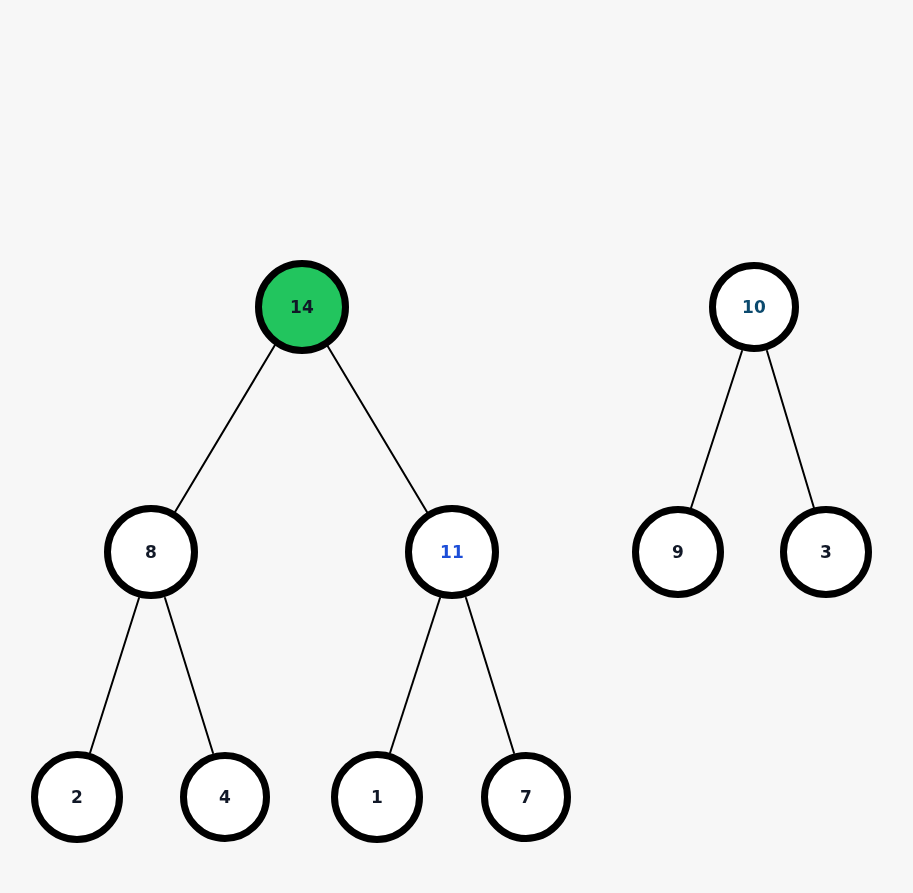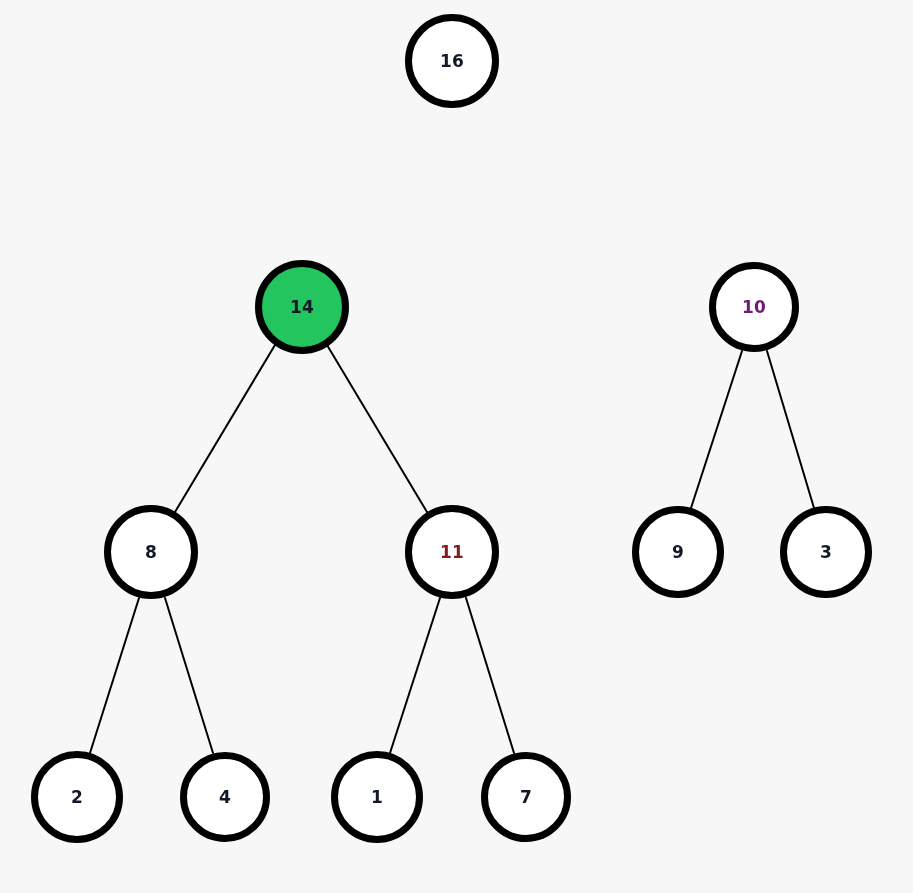--- a/index.html
+++ b/index.html
@@ -63,34 +63,31 @@
       <line x1="327" y1="345" x2="427" y2="512" stroke="#000000" stroke-width="2" stroke-linecap="round"></line>
       <line x1="139" y1="598" x2="90" y2="753" stroke="#000000" stroke-width="2" stroke-linecap="round"></line>
       <line x1="165" y1="598" x2="213" y2="753" stroke="#000000" stroke-width="2" stroke-linecap="round"></line>
       <line x1="440" y1="598" x2="390" y2="753" stroke="#000000" stroke-width="2" stroke-linecap="round"></line>
       <line x1="466" y1="598" x2="514" y2="753" stroke="#000000" stroke-width="2" stroke-linecap="round"></line>
       <line x1="742" y1="351" x2="691" y2="508" stroke="#000000" stroke-width="2" stroke-linecap="round"></line>
       <line x1="767" y1="351" x2="814" y2="508" stroke="#000000" stroke-width="2" stroke-linecap="round"></line>
     </svg>
 
   <div id="node-layer">
-      <div class="graph-node" style="left: 405px; top: 14px; width: 94px; height: 94px; border-width: 7px; border-color: rgb(0, 0, 0); background: rgb(255, 255, 255);">
-        <span class="node-label" style="color: rgb(17, 24, 39);">16</span>
-      </div>
       <div class="graph-node" style="left: 255px; top: 260px; width: 94px; height: 94px; border-width: 7px; border-color: rgb(0, 0, 0); background: #22c55e;">
         <span class="node-label" style="color: rgb(17, 24, 39);">14</span>
       </div>
       <div class="graph-node" style="left: 709px; top: 262px; width: 90px; height: 90px; border-width: 7px; border-color: rgb(0, 0, 0); background: rgb(255, 255, 255);">
-        <span class="node-label" style="color: #701a75;">10</span>
+        <span class="node-label" style="color: #0c4a6e;">10</span>
       </div>
       <div class="graph-node" style="left: 104px; top: 505px; width: 94px; height: 94px; border-width: 7px; border-color: rgb(0, 0, 0); background: rgb(255, 255, 255);">
         <span class="node-label" style="color: rgb(17, 24, 39);">8</span>
       </div>
       <div class="graph-node" style="left: 405px; top: 505px; width: 94px; height: 94px; border-width: 7px; border-color: rgb(0, 0, 0); background: rgb(255, 255, 255);">
-        <span class="node-label" style="color: #7f1d1d;">11</span>
+        <span class="node-label" style="color: #1d4ed8;">11</span>
       </div>
       <div class="graph-node" style="left: 632px; top: 506px; width: 92px; height: 92px; border-width: 7px; border-color: rgb(0, 0, 0); background: rgb(255, 255, 255);">
         <span class="node-label" style="color: rgb(17, 24, 39);">9</span>
       </div>
       <div class="graph-node" style="left: 780px; top: 506px; width: 92px; height: 92px; border-width: 7px; border-color: rgb(0, 0, 0); background: rgb(255, 255, 255);">
         <span class="node-label" style="color: rgb(17, 24, 39);">3</span>
       </div>
       <div class="graph-node" style="left: 31px; top: 751px; width: 92px; height: 92px; border-width: 7px; border-color: rgb(0, 0, 0); background: rgb(255, 255, 255);">
         <span class="node-label" style="color: rgb(17, 24, 39);">2</span>
       </div>

